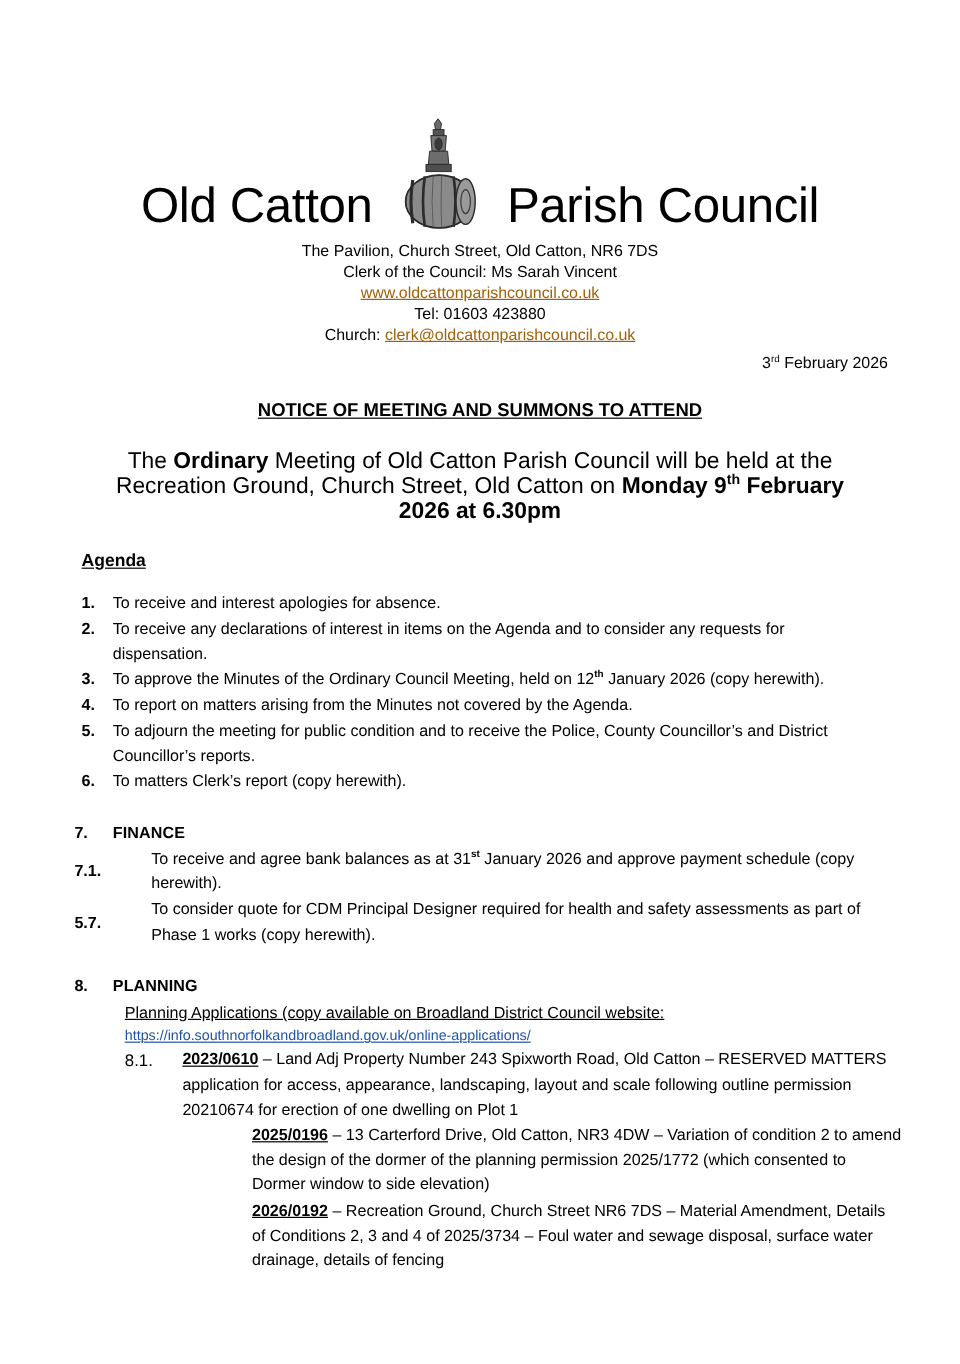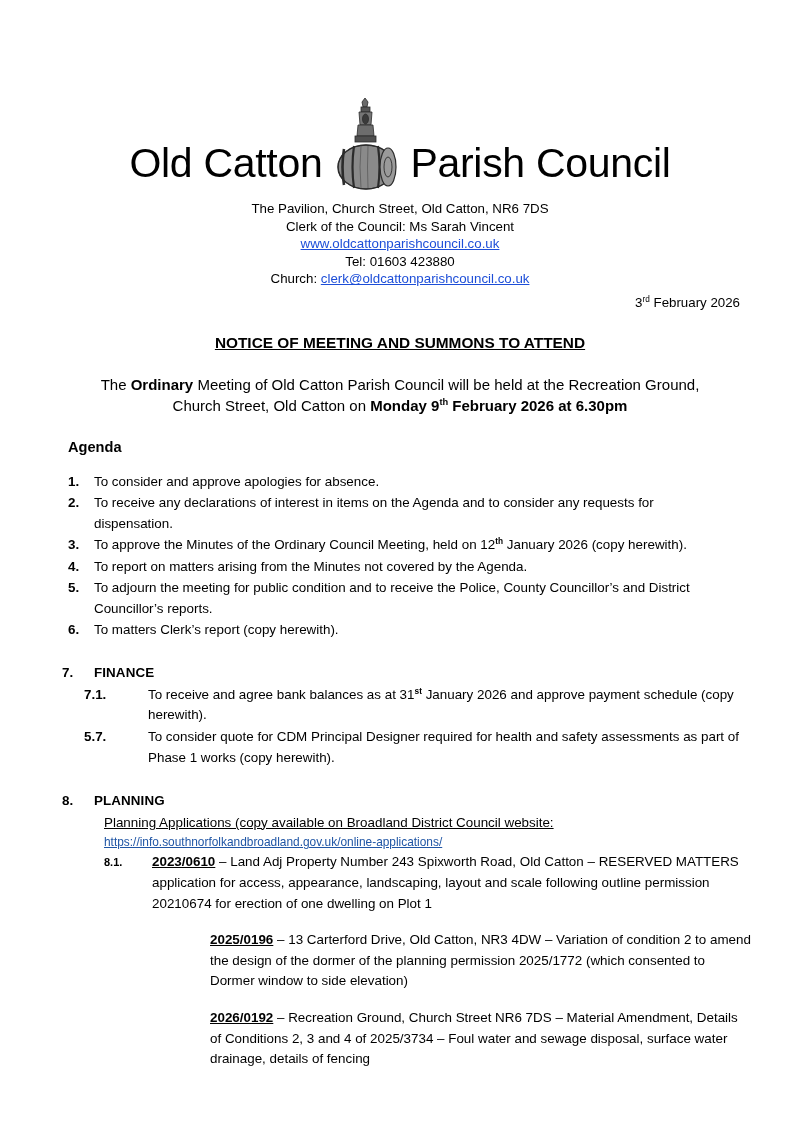--- a/index.html
+++ b/index.html
@@ -20,23 +20,23 @@
     width: 800px;
     height: 1137px;
     position: relative;
     box-sizing: border-box;
   }
 
   
   .masthead {
     margin-top: 92px;
     display: flex;
-    align-items: center;
+    align-items: flex-end;
     justify-content: center;
-    gap: 12px;
+    gap: 24px;
     height: 100px;
   }
   .masthead-word {
     font-size: 41px;
     font-weight: 400;
     letter-spacing: -0.3px;
     line-height: 1;
     color: #000;
     white-space: nowrap;
     padding-top: 42px;
@@ -50,21 +50,21 @@
   }
 
   
   .contact {
     text-align: center;
     font-size: 13.3px;
     line-height: 17.6px;
     margin-top: 8px;
   }
   .contact a, .link {
-    color: #1d4ed8;
+    color: #a16207;
   }
 
   
   .date-line {
     text-align: right;
     font-size: 13.3px;
     margin-top: 7px;
     padding-right: 60px;
   }
   sup { font-size: 0.62em; vertical-align: super; line-height: 0; }
@@ -74,31 +74,32 @@
     text-align: center;
     font-size: 15.4px;
     font-weight: bold;
     text-decoration: underline;
     margin-top: 24px;
   }
 
   
   .meeting-para {
     text-align: center;
-    font-size: 15px;
+    font-size: 19px;
     line-height: 21px;
     margin: 22px auto 0 auto;
     width: 648px;
   }
   .meeting-para b { font-weight: bold; }
 
   
   .agenda-heading {
     font-size: 14.6px;
     font-weight: bold;
+    text-decoration: underline;
     margin-top: 23px;
     margin-left: 68px;
   }
 
   
   .agenda-list {
     margin-top: 17px;
     margin-left: 68px;
     width: 676px;
     font-size: 13.4px;
@@ -127,22 +128,22 @@
   }
   .section-head {
     display: flex;
     font-weight: bold;
   }
   .section-num { flex: 0 0 32px; }
   .section-title { letter-spacing: 0.1px; }
 
   .subitem {
     display: flex;
-    margin-left: 22px;
-    margin-top: 1px;
+    margin-top: 1px;
+    align-items: center;
   }
   .subitem-num {
     flex: 0 0 64px;
     font-weight: bold;
   }
   .subitem-text {
     flex: 1 1 auto;
     max-width: 596px;
   }
 
@@ -164,39 +165,39 @@
     color: #1f55a5;
     text-decoration: underline;
   }
   .app-row {
     display: flex;
     margin-left: 42px;
     margin-top: 1px;
   }
   .app-num {
     flex: 0 0 48px;
-    font-weight: bold;
-    font-size: 11px;
+    font-weight: normal;
+    font-size: 14px;
   }
   .app-body {
     flex: 1 1 auto;
     max-width: 600px;
     font-size: 13.4px;
     line-height: 20.6px;
   }
   .app-ref {
     font-weight: bold;
     text-decoration: underline;
   }
   .app-extra {
     margin-left: 148px;
     max-width: 600px;
     font-size: 13.4px;
     line-height: 20.6px;
-    margin-top: 16px;
+    margin-top: 1px;
   }
 </style>
 </head>
 <body>
 
 <div class="page">
 
   <div class="masthead">
     <div class="masthead-word">Old Catton</div>
     <svg class="barrel-logo" viewBox="0 0 64 98">
@@ -247,21 +248,21 @@
 
   <div class="meeting-para">
     <span>The </span><b>Ordinary</b><span> Meeting of Old Catton Parish Council will be held at the Recreation Ground, Church Street, Old Catton on </span><b><span>Monday 9</span><sup>th</sup><span> February 2026 at 6.30pm</span></b>
   </div>
 
   <div class="agenda-heading">Agenda</div>
 
   <div class="agenda-list">
     <div class="agenda-item">
       <div class="agenda-num">1.</div>
-      <div class="agenda-text">To consider and approve apologies for absence.</div>
+      <div class="agenda-text">To receive and interest apologies for absence.</div>
     </div>
     <div class="agenda-item">
       <div class="agenda-num">2.</div>
       <div class="agenda-text">To receive any declarations of interest in items on the Agenda and to consider any requests for dispensation.</div>
     </div>
     <div class="agenda-item">
       <div class="agenda-num">3.</div>
       <div class="agenda-text"><span>To approve the Minutes of the Ordinary Council Meeting, held on 12</span><sup><b>th</b></sup><span> January 2026 (copy herewith).</span></div>
     </div>
     <div class="agenda-item">

